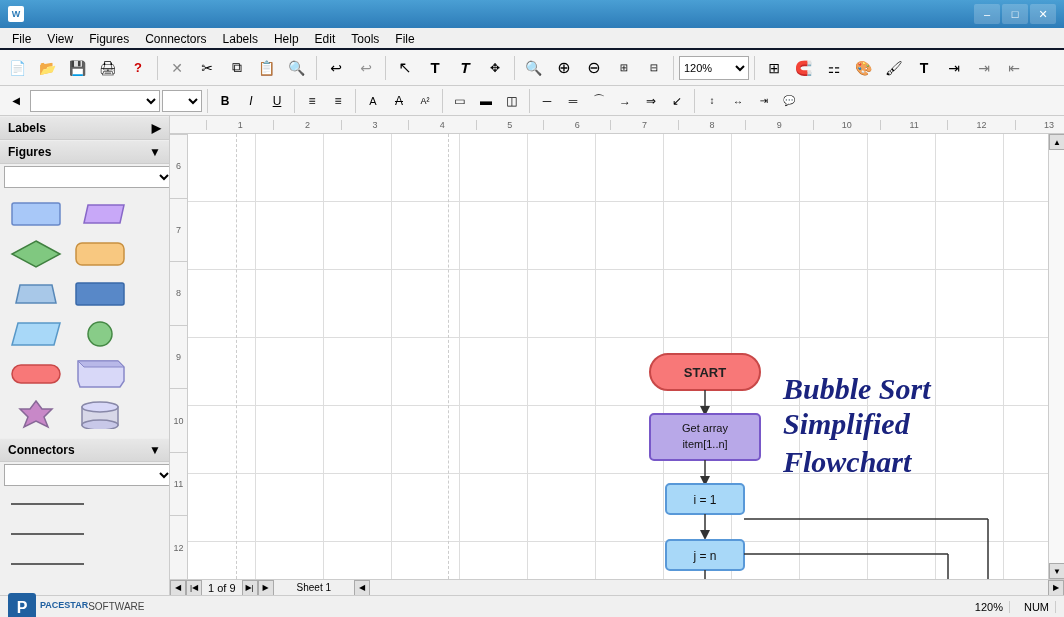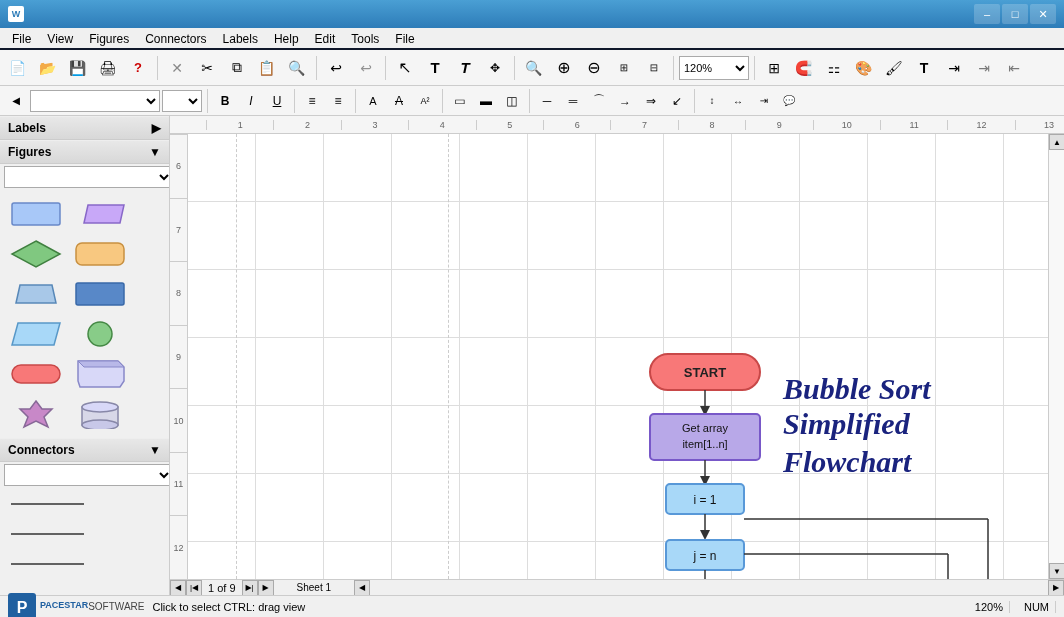--- a/index.html
+++ b/index.html
@@ -639,16 +639,15 @@
   <div class="logo-area">
     <svg width="28" height="28">
       <rect x="0" y="0" width="28" height="28" rx="3" fill="#2060a0"></rect>
       <text x="14" y="20" text-anchor="middle" font-size="16" font-weight="bold" fill="white" font-family="Arial">P</text>
     </svg>
     <div style="display:flex;flex-direction:row;line-height:1.1;">
       <span style="font-size:9px;font-weight:bold;color:#2060a0;">PACESTAR</span>
       <span style="font-size:10px;color:#444;">SOFTWARE</span>
     </div>
   </div>
-  <span style="flex:1;">Click to select   CTRL: drag view</span>
   <span class="status-item">120%</span>
   <span class="status-item">NUM</span>
 </div>
 
 </body></html>

